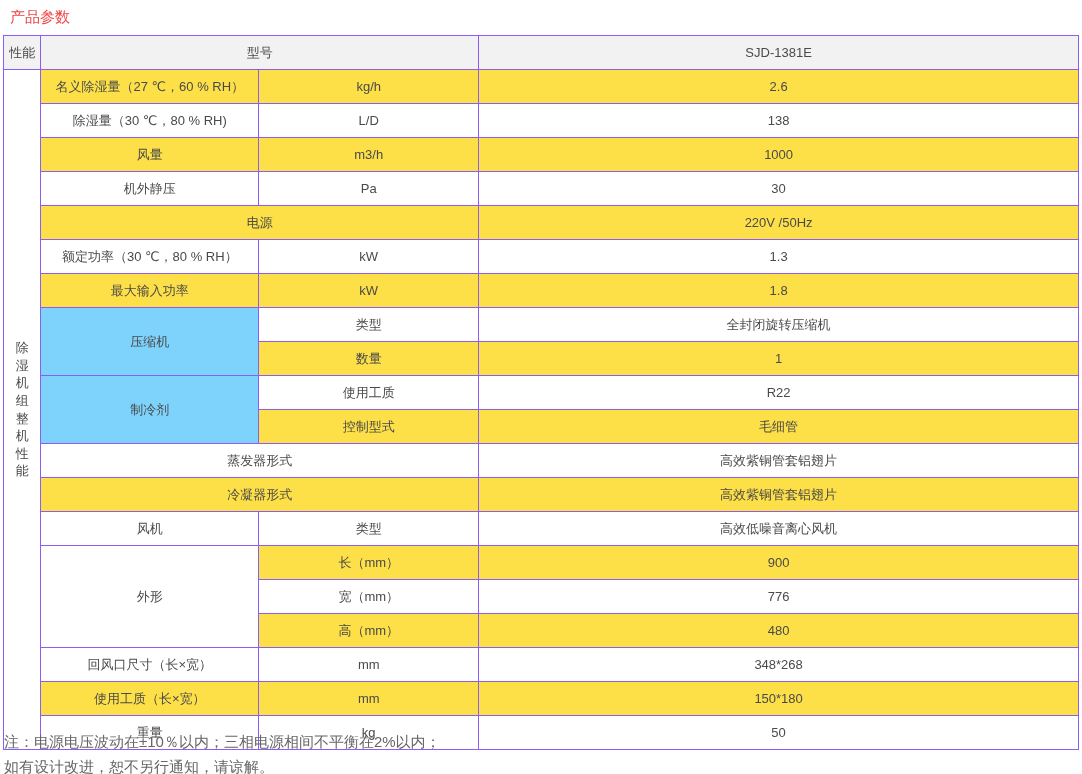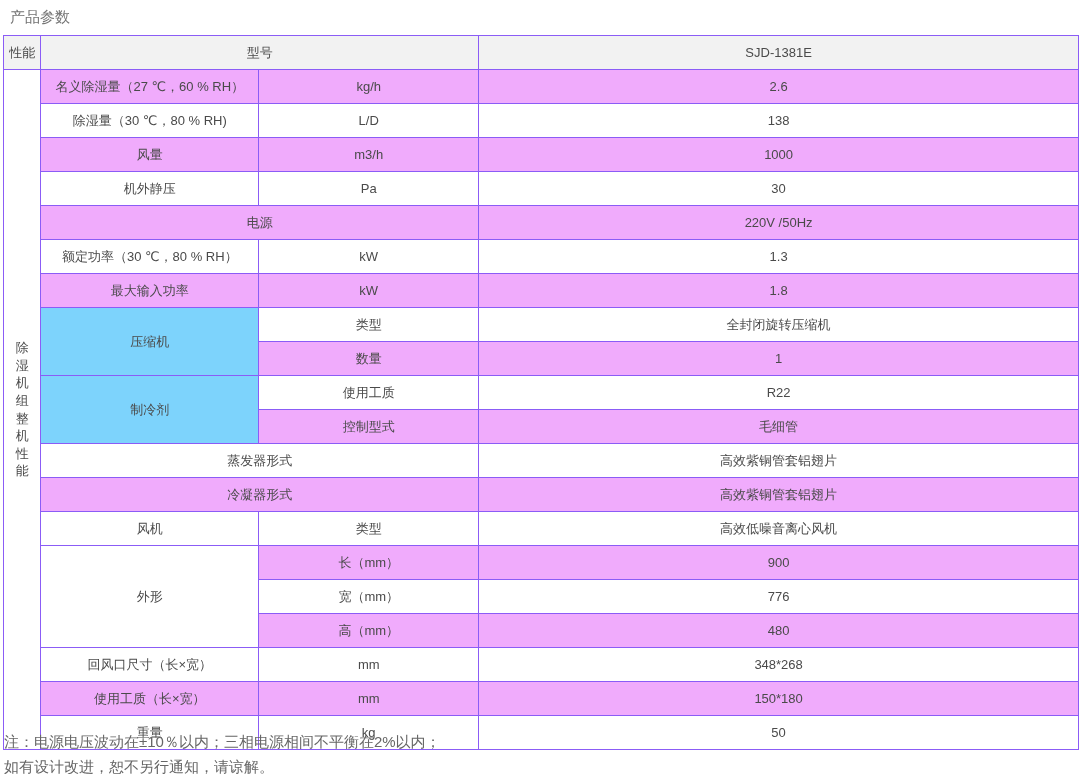--- a/index.html
+++ b/index.html
@@ -16,21 +16,21 @@
     overflow: hidden;
   }
   .page {
     position: relative;
     width: 1082px;
     height: 774px;
     box-sizing: border-box;
   }
   .page-title {
     font-size: 15px;
-    color: #737373;
+    color: #ef4444;
     padding: 8px 0 8px 10px;
     font-weight: normal;
     margin: 0;
   }
   table.spec {
     width: 1076px;
     margin: 0 0 0 3px;
     border-collapse: collapse;
     table-layout: fixed;
     font-size: 13px;
@@ -43,21 +43,21 @@
     padding: 0;
     height: 33px;
     line-height: 1.35;
   }
   .head td {
     background: #f2f2f2;
     height: 31px;
     color: #3c3c3c;
   }
   .shade {
-    background: #f0abfc;
+    background: #fde047;
   }
   .white {
     background: #ffffff;
   }
   .vert-label {
     background: #ffffff;
     width: 36px;
     letter-spacing: 0;
     color: #4a4a4a;
     font-size: 13px;

